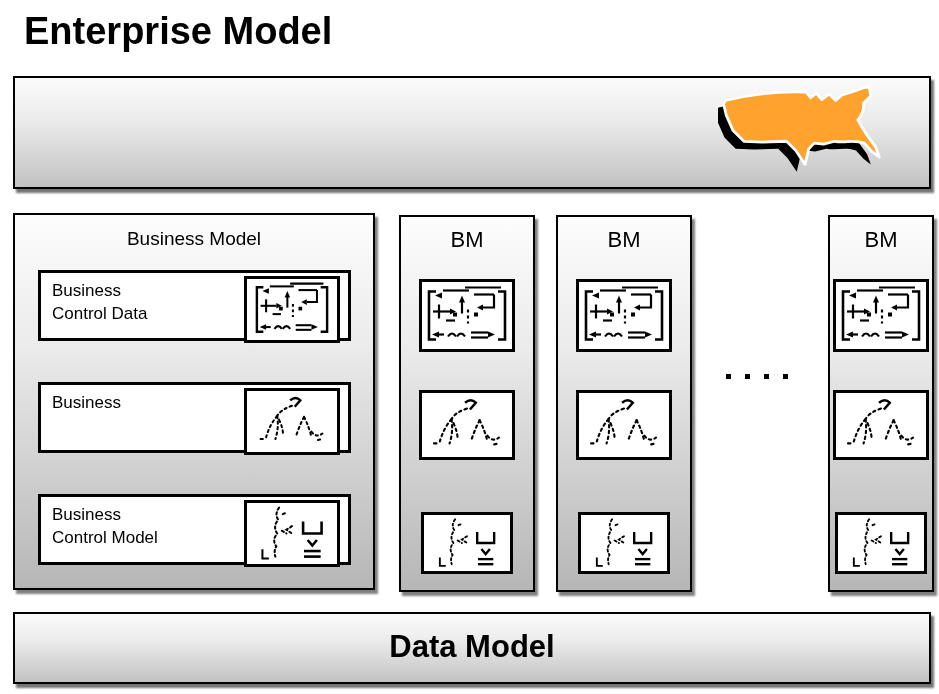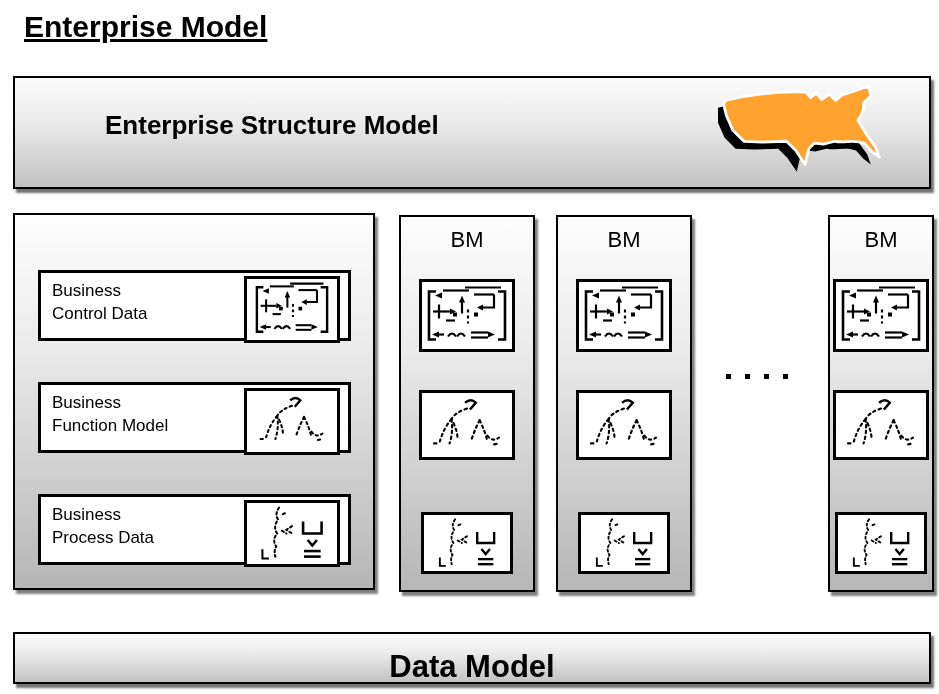--- a/index.html
+++ b/index.html
@@ -5,32 +5,32 @@
   html,body{margin:0;padding:0;background:#ffffff;}
   .slide{
     position:relative;
     width:939px;height:694px;
     background:#ffffff;
     font-family:"Liberation Sans", sans-serif;
     overflow:hidden;
   }
   .page-title{
     position:absolute;left:24px;top:10px;
-    font-size:30px;font-weight:bold;color:#000;
-    letter-spacing:0px;white-space:nowrap;text-decoration:underline;
+    font-size:38px;font-weight:bold;color:#000;
+    letter-spacing:0px;white-space:nowrap;
   }
   .banner{
     position:absolute;left:13px;width:918px;
     border:2px solid #000;
     background:linear-gradient(180deg,#fbfbfb 0%,#ececec 38%,#c2c2c2 100%);
     box-shadow:3px 4px 2px rgba(0,0,0,0.55);
     box-sizing:border-box;
   }
   .banner.esm{top:76px;height:113px;}
-  .banner.dm{top:632px;height:52px;}
+  .banner.dm{top:612px;height:72px;}
   .esm-label{
     position:absolute;left:90px;top:32px;
     font-size:26px;font-weight:bold;color:#000;white-space:nowrap;
   }
   .dm-label{
     display:block;width:100%;text-align:center;
     line-height:66px;font-size:31px;font-weight:bold;color:#000;
   }
   .usa-map{position:absolute;left:703px;top:3px;}
 
@@ -85,28 +85,28 @@
   .dot{width:5px;height:5px;background:#000;}
 </style>
 </head>
 <body>
 
 <div class="slide">
 
   <div class="page-title">Enterprise Model</div>
 
   <div class="banner esm">
-    <span class="esm-label">Enterprise Structure Model</span>
     <svg class="usa-map" width="176" height="102" viewBox="0 0 190 100" xmlns="http://www.w3.org/2000/svg">
       <path d="M8,16 C40,8 70,6 95,7 L100,13 L106,8 L112,15 L120,9 L127,16 L134,10 C142,8 150,5 158,2 L163,1 L165,11 L157,19 C158,26 156,31 151,37 L155,44 L162,55 L170,66 L174,77 L166,71 L158,62 C146,58 138,62 126,60 L114,63 L104,62 L98,68 L94,85 L84,70 L74,60 L48,61 L28,60 L16,48 L9,32 L6,20 Z" transform="translate(-9,8)" fill="#000000"></path>
       <path d="M8,16 C40,8 70,6 95,7 L100,13 L106,8 L112,15 L120,9 L127,16 L134,10 C142,8 150,5 158,2 L163,1 L165,11 L157,19 C158,26 156,31 151,37 L155,44 L162,55 L170,66 L174,77 L166,71 L158,62 C146,58 138,62 126,60 L114,63 L104,62 L98,68 L94,85 L84,70 L74,60 L48,61 L28,60 L16,48 L9,32 L6,20 Z" stroke="#ffffff" stroke-width="3" stroke-linejoin="round" fill="#FFA22E"></path>
     </svg>
   </div>
 
   <section class="panel">
+    <div class="panel-title">Business Model</div>
 
     <div class="sub-box i0">
       <div class="sub-label">
         <span>Business</span>
         <span>Control Data</span>
       </div>
       <div class="thumb">
   <svg viewBox="0 0 90 66" xmlns="http://www.w3.org/2000/svg">
     <g stroke="#000" stroke-width="2.6" fill="none">
       <polyline points="14,9 7,9 7,57 14,57"></polyline>
@@ -138,21 +138,20 @@
       <rect x="31" y="30" width="4" height="4"></rect>
       <rect x="52" y="30" width="4" height="4"></rect>
     </g>
   </svg>
 </div>
     </div>
 
     <div class="sub-box i1">
       <div class="sub-label">
         <span>Business</span>
-        <span>Function Model</span>
       </div>
       <div class="thumb">
   <svg viewBox="0 0 90 66" xmlns="http://www.w3.org/2000/svg">
     <path d="M43,10 q6,-5 11,0 l-6,7" stroke="#000" stroke-width="2.6" fill="none"></path>
     <g stroke="#000" stroke-width="2.2" fill="none" stroke-dasharray="2.5,3.5" stroke-linecap="round">
       <path d="M45,16 Q33,20 29,27"></path>
       <path d="M29,27 Q21,36 17,50"></path>
       <path d="M29,27 Q31,40 27,52"></path>
       <path d="M31,31 Q36,42 35,48"></path>
       <path d="M58,28 Q52,40 49,50"></path>
@@ -161,21 +160,21 @@
       <path d="M11,52 l4,0"></path>
       <path d="M73,53 l5,-1"></path>
     </g>
   </svg>
 </div>
     </div>
 
     <div class="sub-box i2">
       <div class="sub-label">
         <span>Business</span>
-        <span>Process Data</span>
+        <span>Control Model</span>
       </div>
       <div class="thumb">
   <svg viewBox="0 0 90 66" xmlns="http://www.w3.org/2000/svg">
     <g stroke="#000" stroke-width="2.2" fill="none" stroke-dasharray="2.5,3" stroke-linecap="round">
       <path d="M31,5 Q26,12 30,18 Q24,26 29,33 Q23,40 28,47 Q25,52 27,58"></path>
       <path d="M35,12 l5,-2"></path>
       <path d="M34,30 l5,3"></path>
       <path d="M45,25 l-6,4 6,4"></path>
     </g>
     <polyline points="13,50 13,60 20,60" stroke="#000" stroke-width="2.2" fill="none"></polyline>

